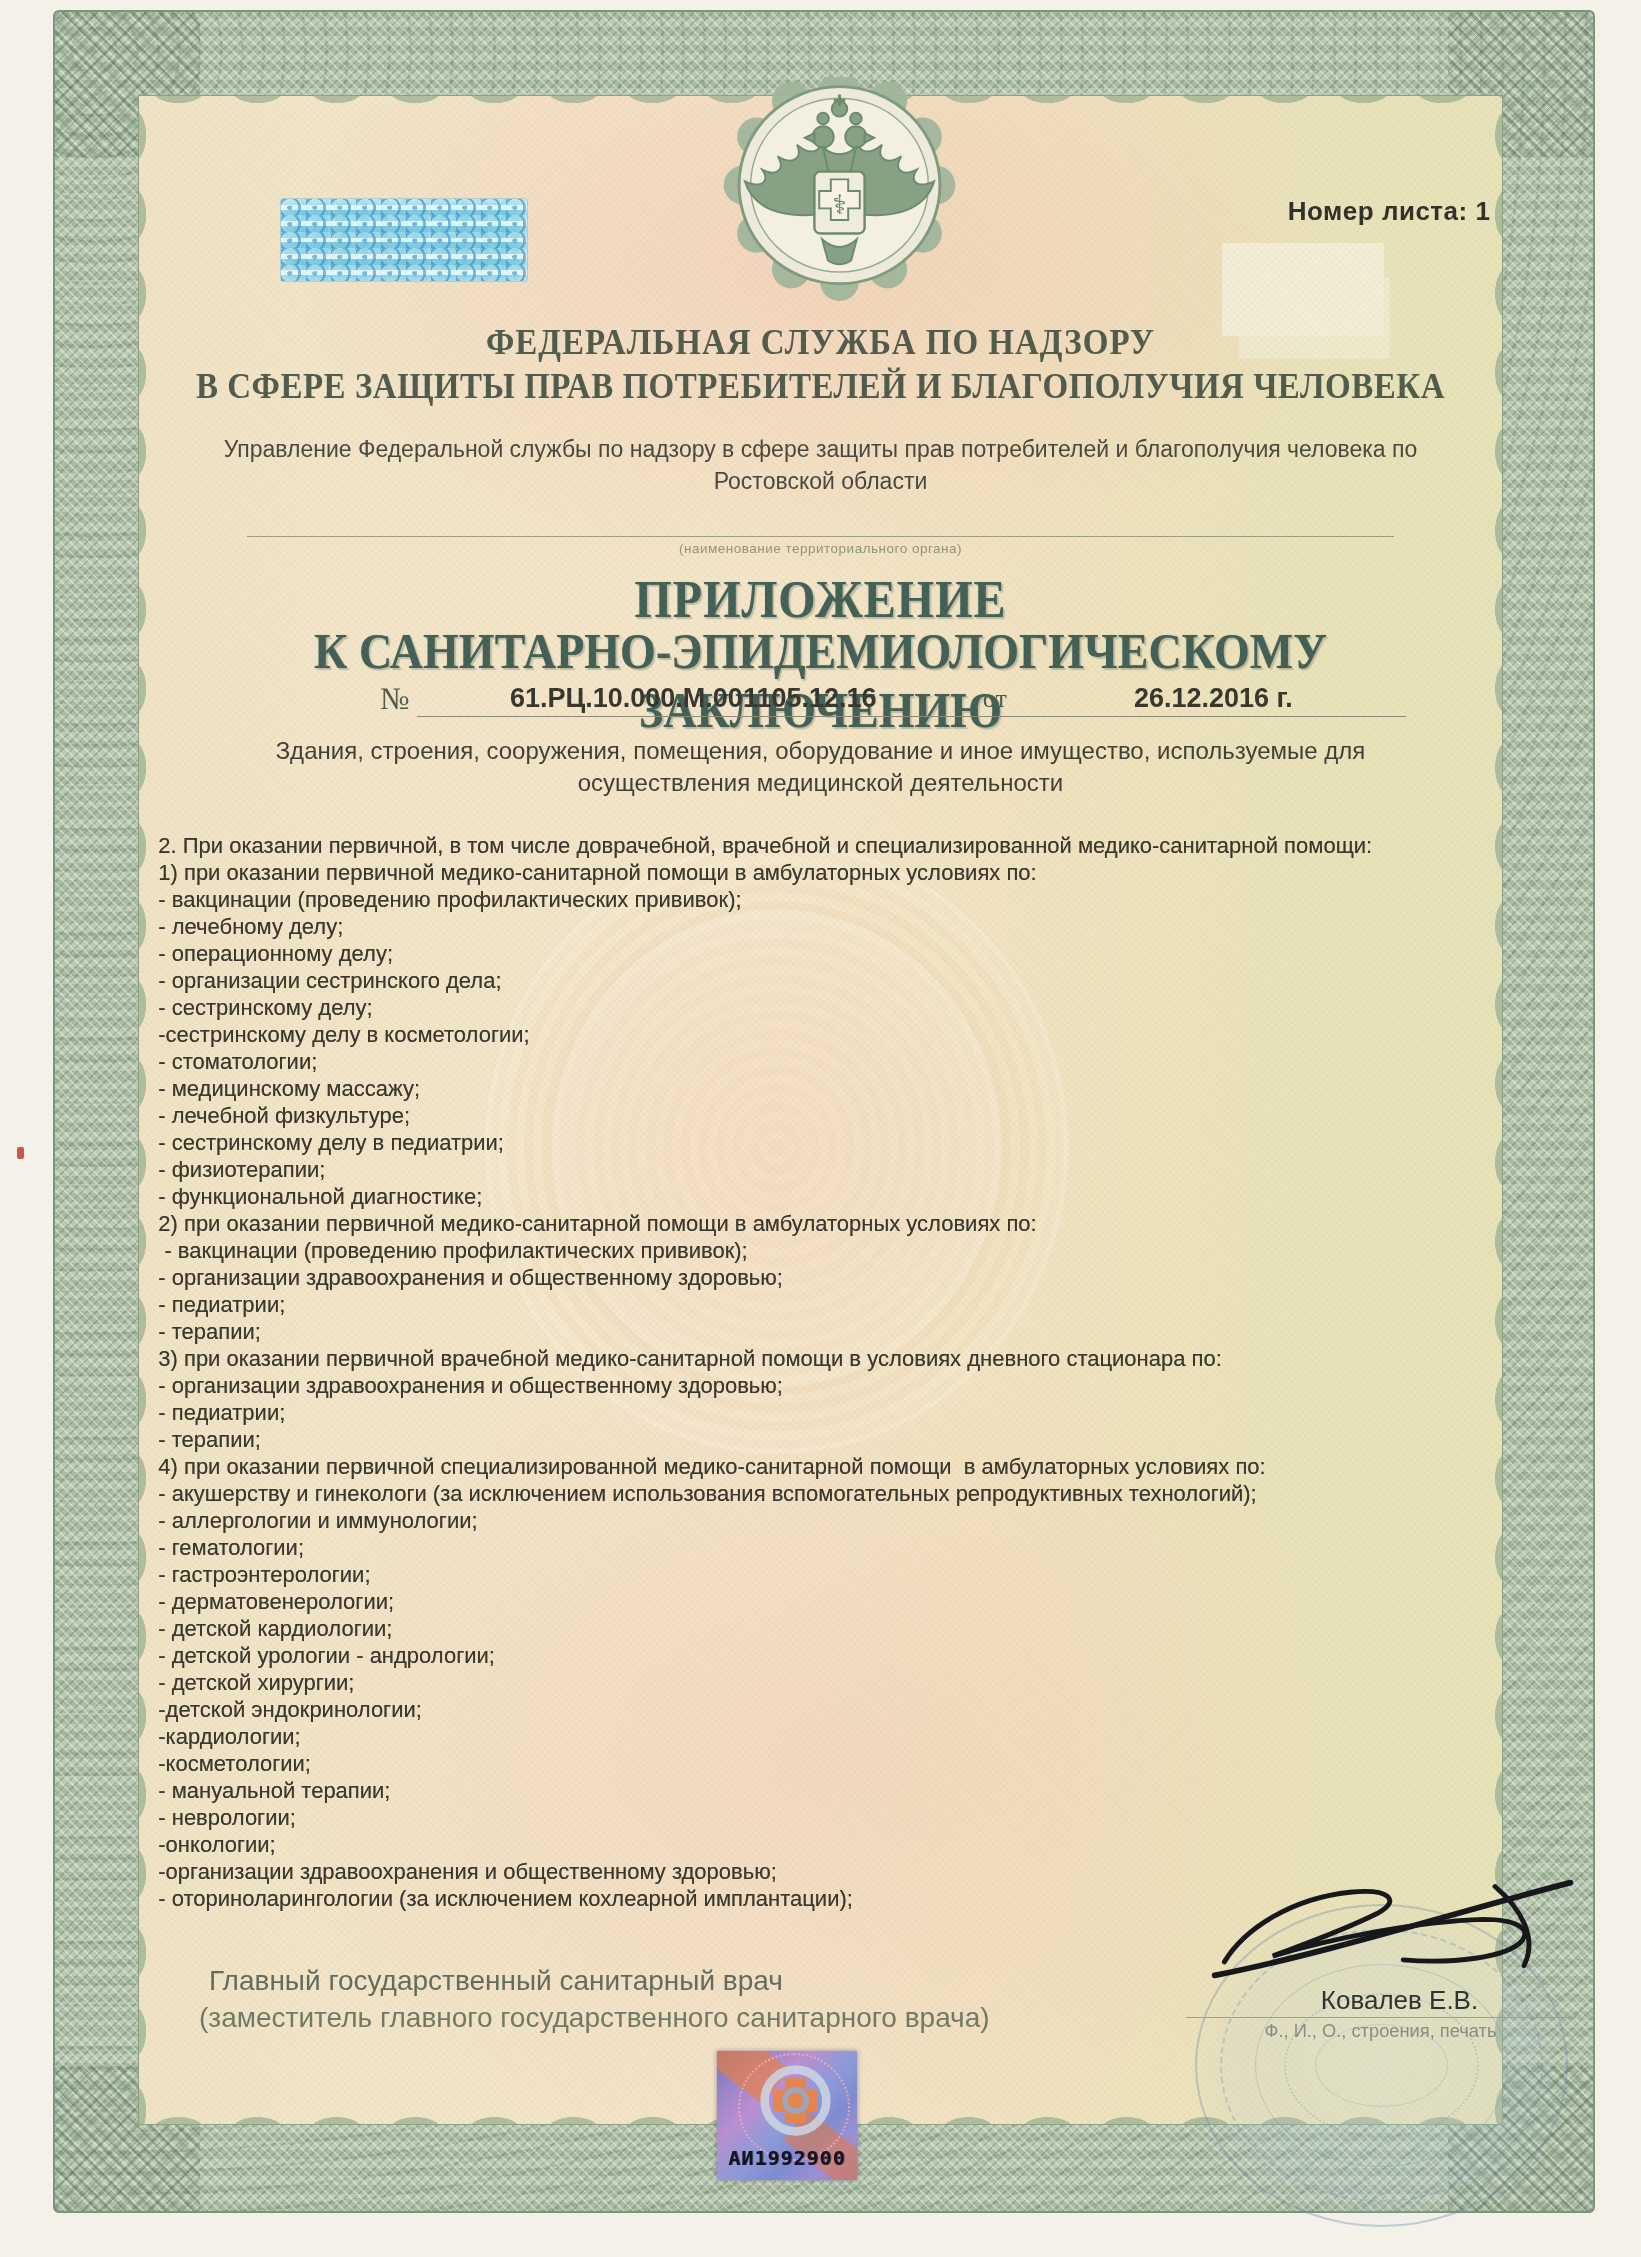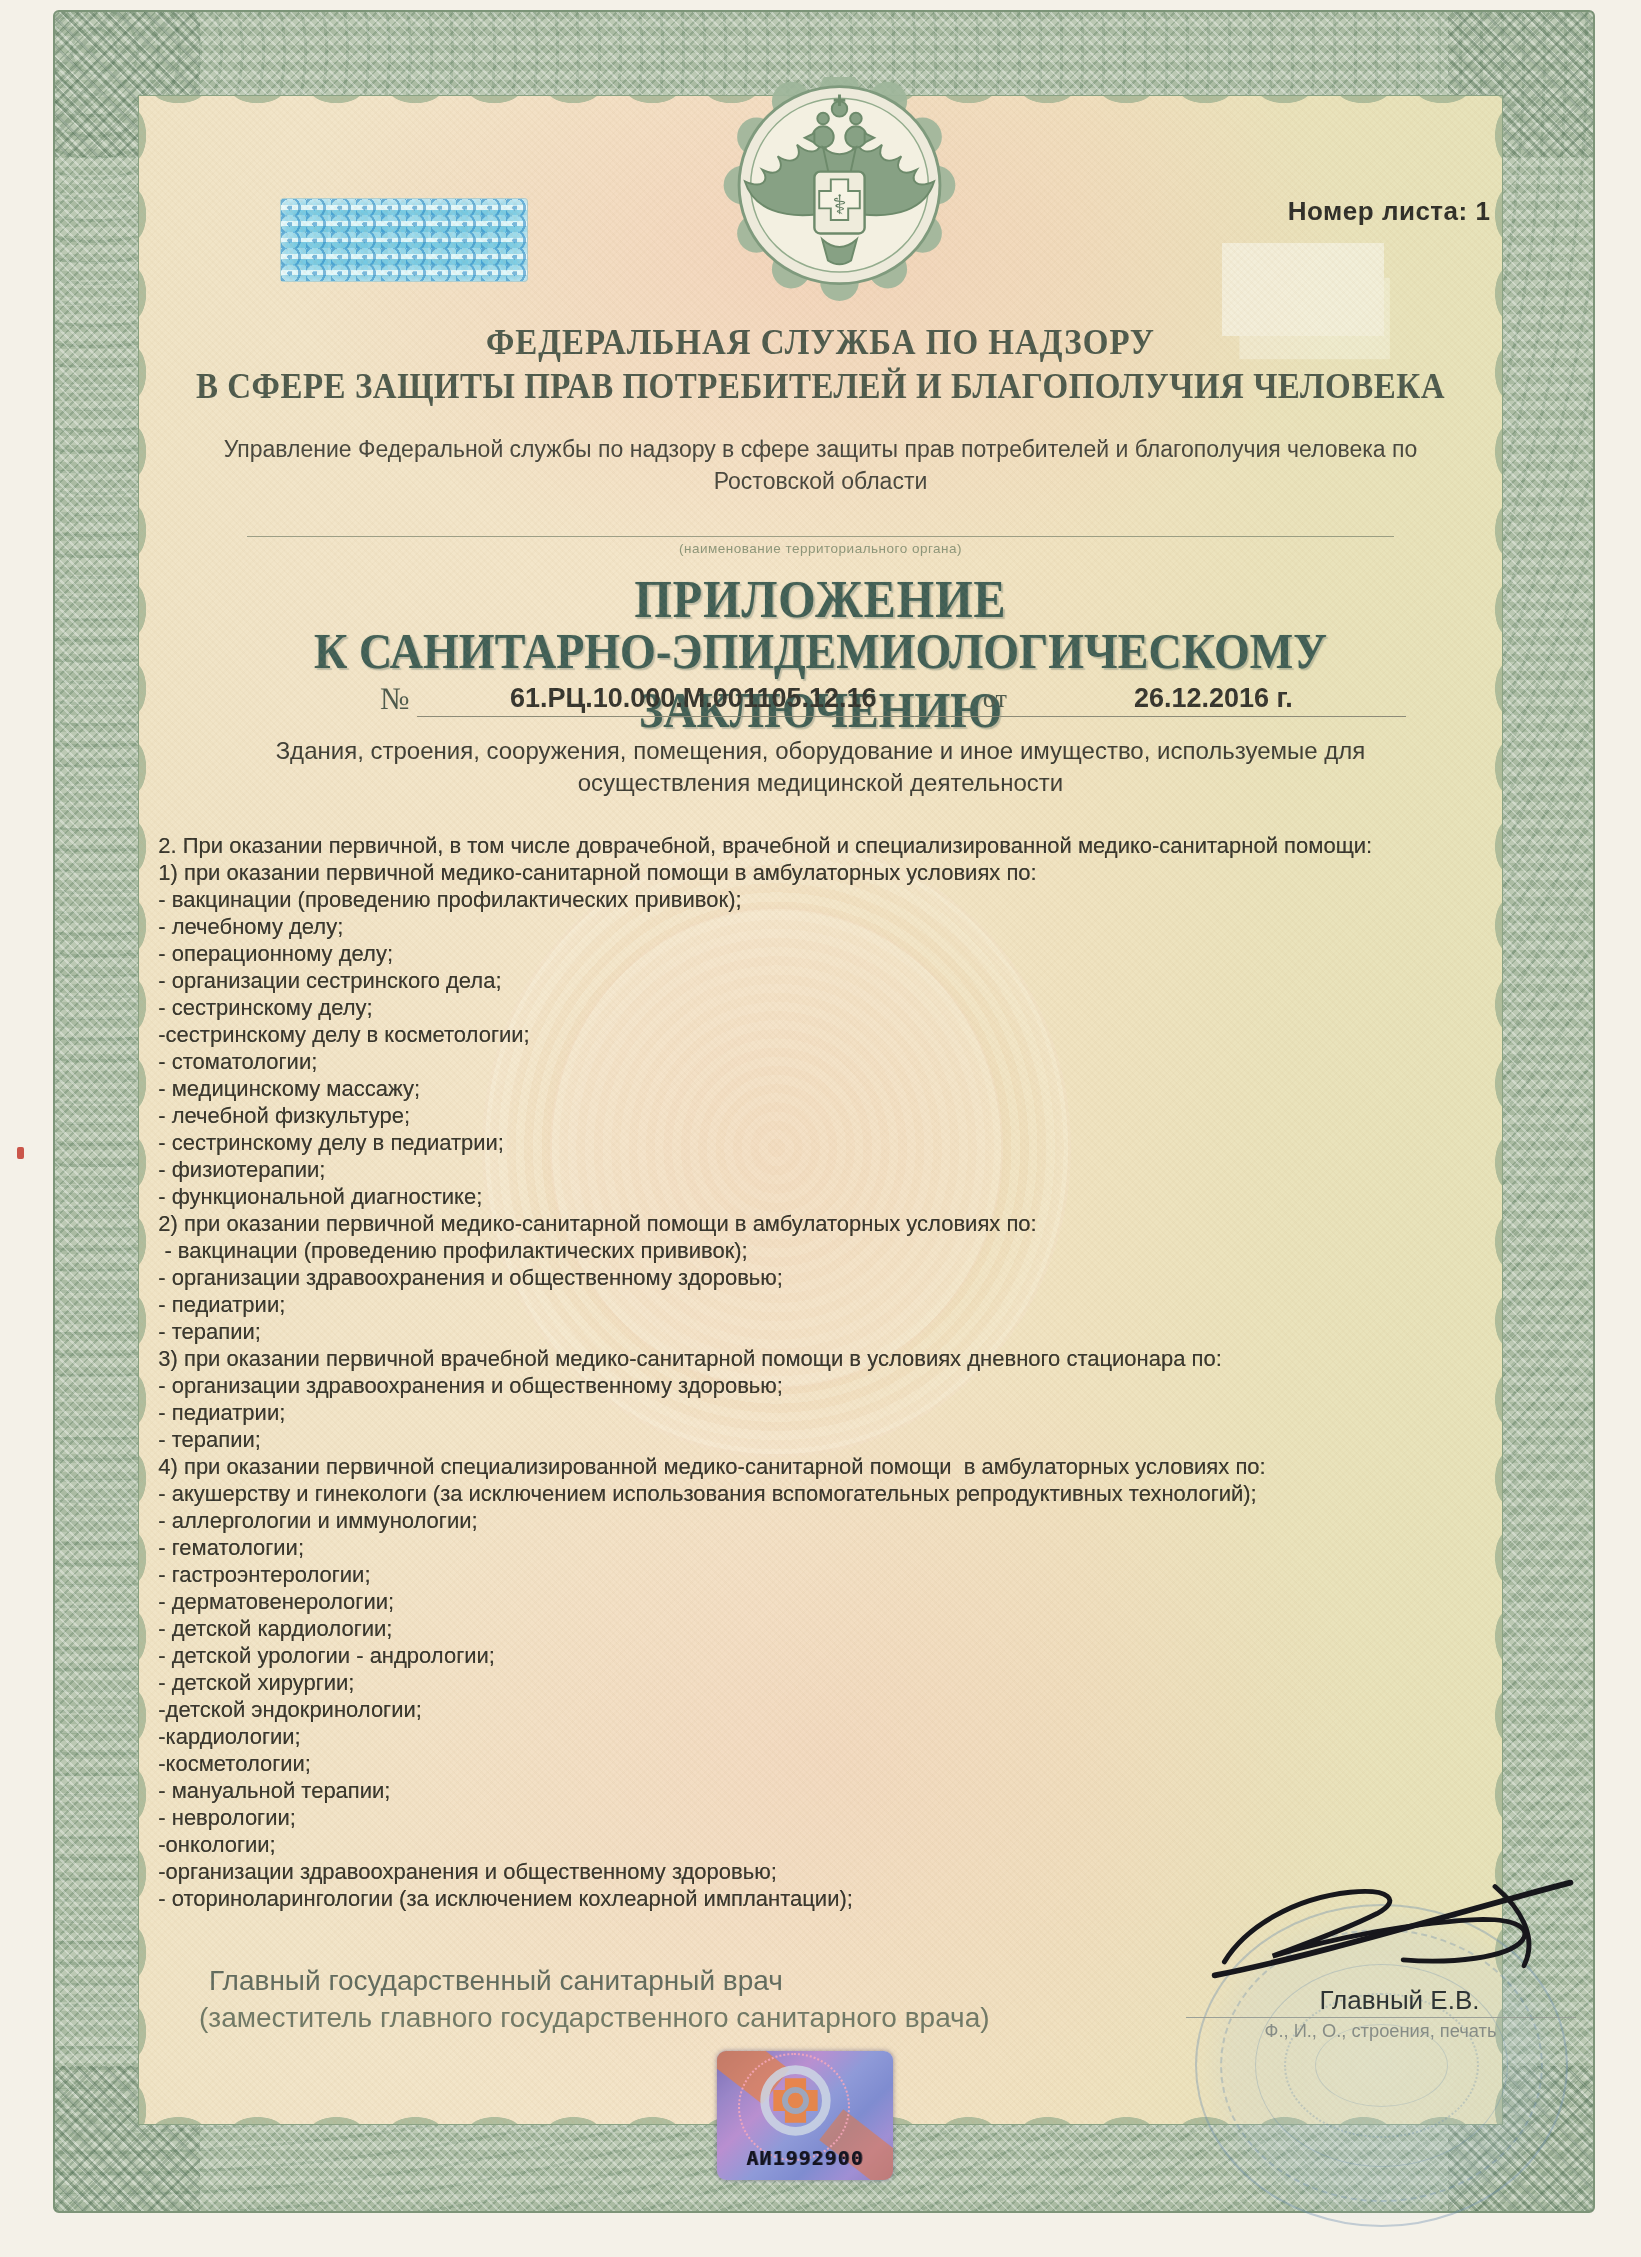--- a/index.html
+++ b/index.html
@@ -94,21 +94,21 @@
   
   .stamp{position:absolute;left:1195px;top:1904px;width:369px;height:319px;border-radius:50%;z-index:5;opacity:.8;
     border:2.9px solid rgba(108,142,176,.48);
     background:radial-gradient(ellipse at 50% 50%, rgba(200,218,235,.30), rgba(175,198,222,.18) 58%, rgba(175,198,222,0) 72%);}
   .stamp .r{position:absolute;border-radius:50%;}
   .r1{inset:23px;border:2.9px dashed rgba(108,142,176,.42);}
   .r2{inset:58px;border:1.9px solid rgba(108,142,176,.38);}
   .r3{inset:87px;border:2.9px dotted rgba(108,142,176,.38);}
   .r4{inset:118px;border:1.4px solid rgba(108,142,176,.32);}
   
-  .sticker{position:absolute;left:717px;top:2051px;width:176px;height:129px;z-index:7;border-radius:9px;overflow:hidden;
+  .sticker{position:absolute;left:717px;top:2051px;width:140px;height:129px;z-index:7;border-radius:1px;overflow:hidden;
     background:linear-gradient(135deg,#7a6fb5 0%,#9a86c8 18%,#b98fd0 34%,#8f9ad8 52%,#7f8cd0 68%,#a08fd4 84%,#8b7fc0 100%);
     box-shadow:0 0 5.8px rgba(60,50,110,.5);}
   .sticker .slash1{position:absolute;left:-19.3px;top:-13.5px;width:87px;height:44px;background:rgba(235,128,60,.65);transform:rotate(38deg);}
   .sticker .slash2{position:absolute;right:-25px;bottom:5.8px;width:97px;height:39px;background:rgba(232,120,64,.55);transform:rotate(38deg);}
   .sticker .ring{position:absolute;left:21px;top:1.9px;width:108px;height:104px;border-radius:50%;
     border:2.9px dotted rgba(248,168,188,.85);}
   .sticker svg{position:absolute;left:39px;top:9.7px;}
   .sticker-num{position:absolute;left:0;bottom:9.7px;width:100%;text-align:center;
     font-family:"DejaVu Sans Mono",monospace;font-weight:bold;font-size:20px;color:#141420;letter-spacing:1px;
     text-shadow:1px 0 0 rgba(20,20,32,.6);}
@@ -252,21 +252,21 @@
 
   <div class="signature">
     <svg width="377" height="116" viewBox="0 0 390 120">
       <g stroke="#17171c" fill="none" stroke-linecap="round">
         <path d="M20,94 C42,58 92,28 150,22 C190,18 204,30 178,44 C140,63 96,78 70,88 C130,70 220,52 288,50 C322,50 338,60 328,72 C313,90 255,96 205,92" stroke-width="5"></path>
         <path d="M300,16 C328,40 344,70 330,98" stroke-width="5"></path>
         <path d="M10,108 C122,86 262,42 378,12" stroke-width="6"></path>
       </g>
     </svg>
   </div>
-  <div class="signer-name">Главный Е.В.</div>
+  <div class="signer-name">Ковалев Е.В.</div>
   <div class="sig-rule"></div>
   <div class="sig-caption">Ф., И., О.,  строения,  печать</div>
 
   <div class="sticker">
     <div class="slash1"></div>
     <div class="slash2"></div>
     <div class="ring"></div>
     <svg width="79" height="79" viewBox="0 0 82 82">
       <circle cx="41" cy="41" r="32" fill="none" stroke="rgba(205,214,228,.85)" stroke-width="9"></circle>
       <path d="M30,18 h22 v12 h12 v22 h-12 v12 h-22 v-12 h-12 v-22 h12 z" fill="rgba(236,132,62,.9)"></path>

